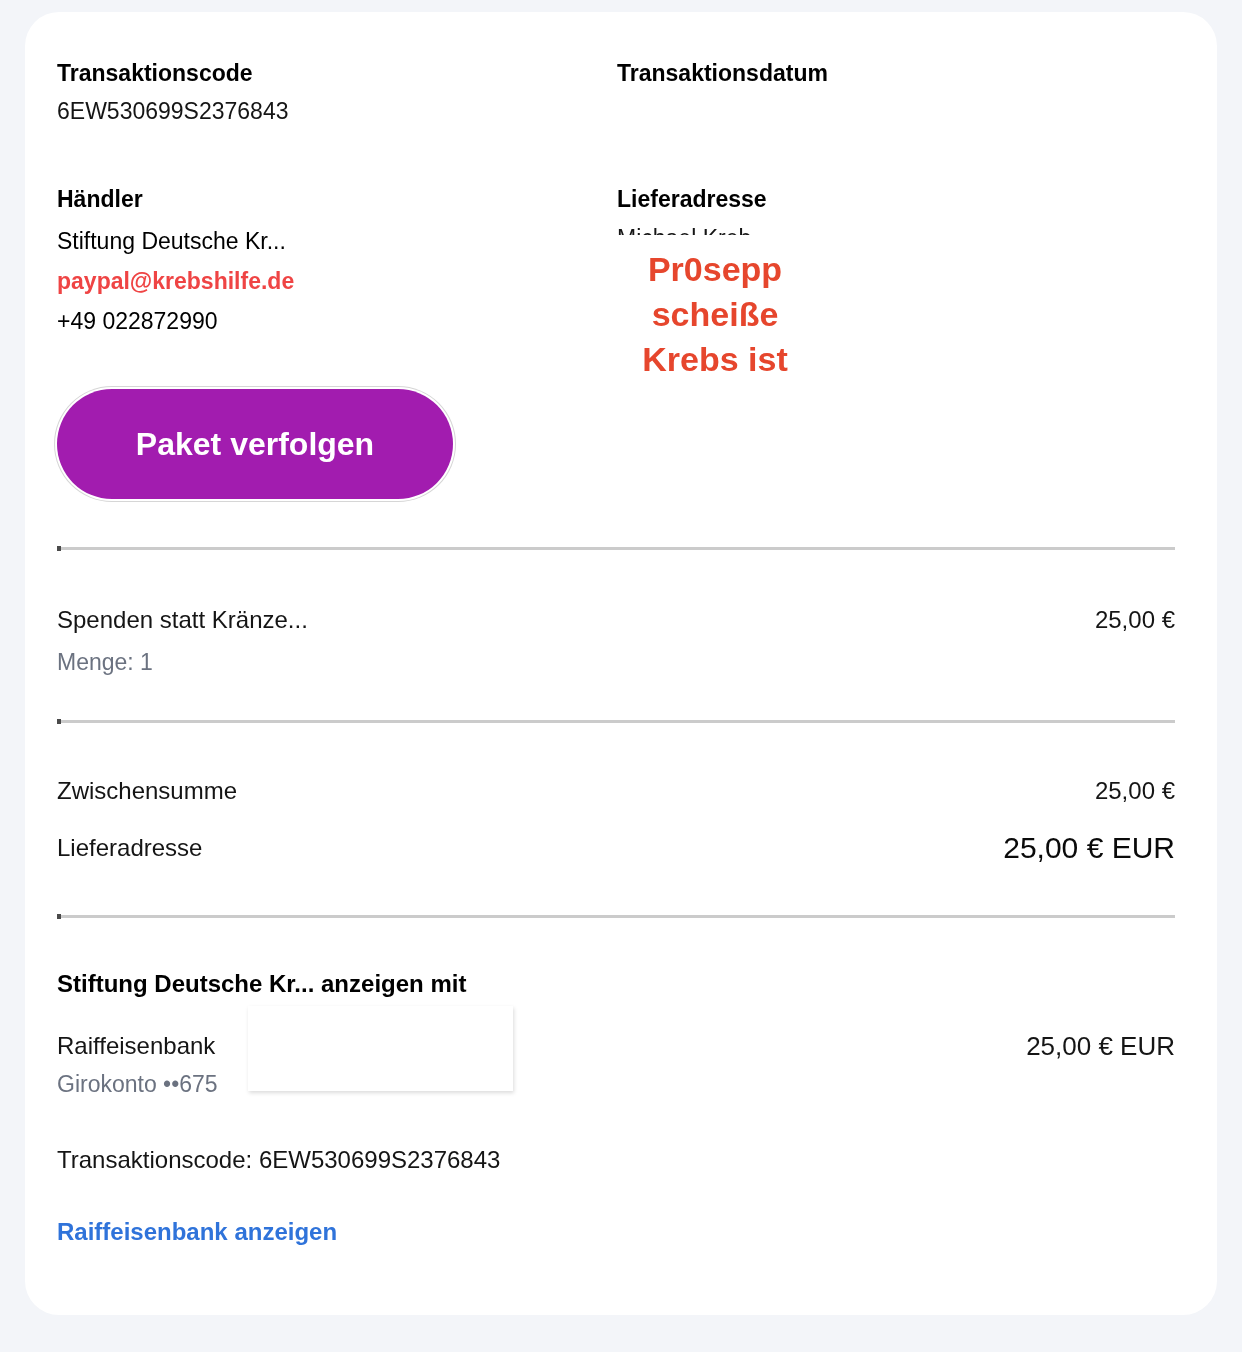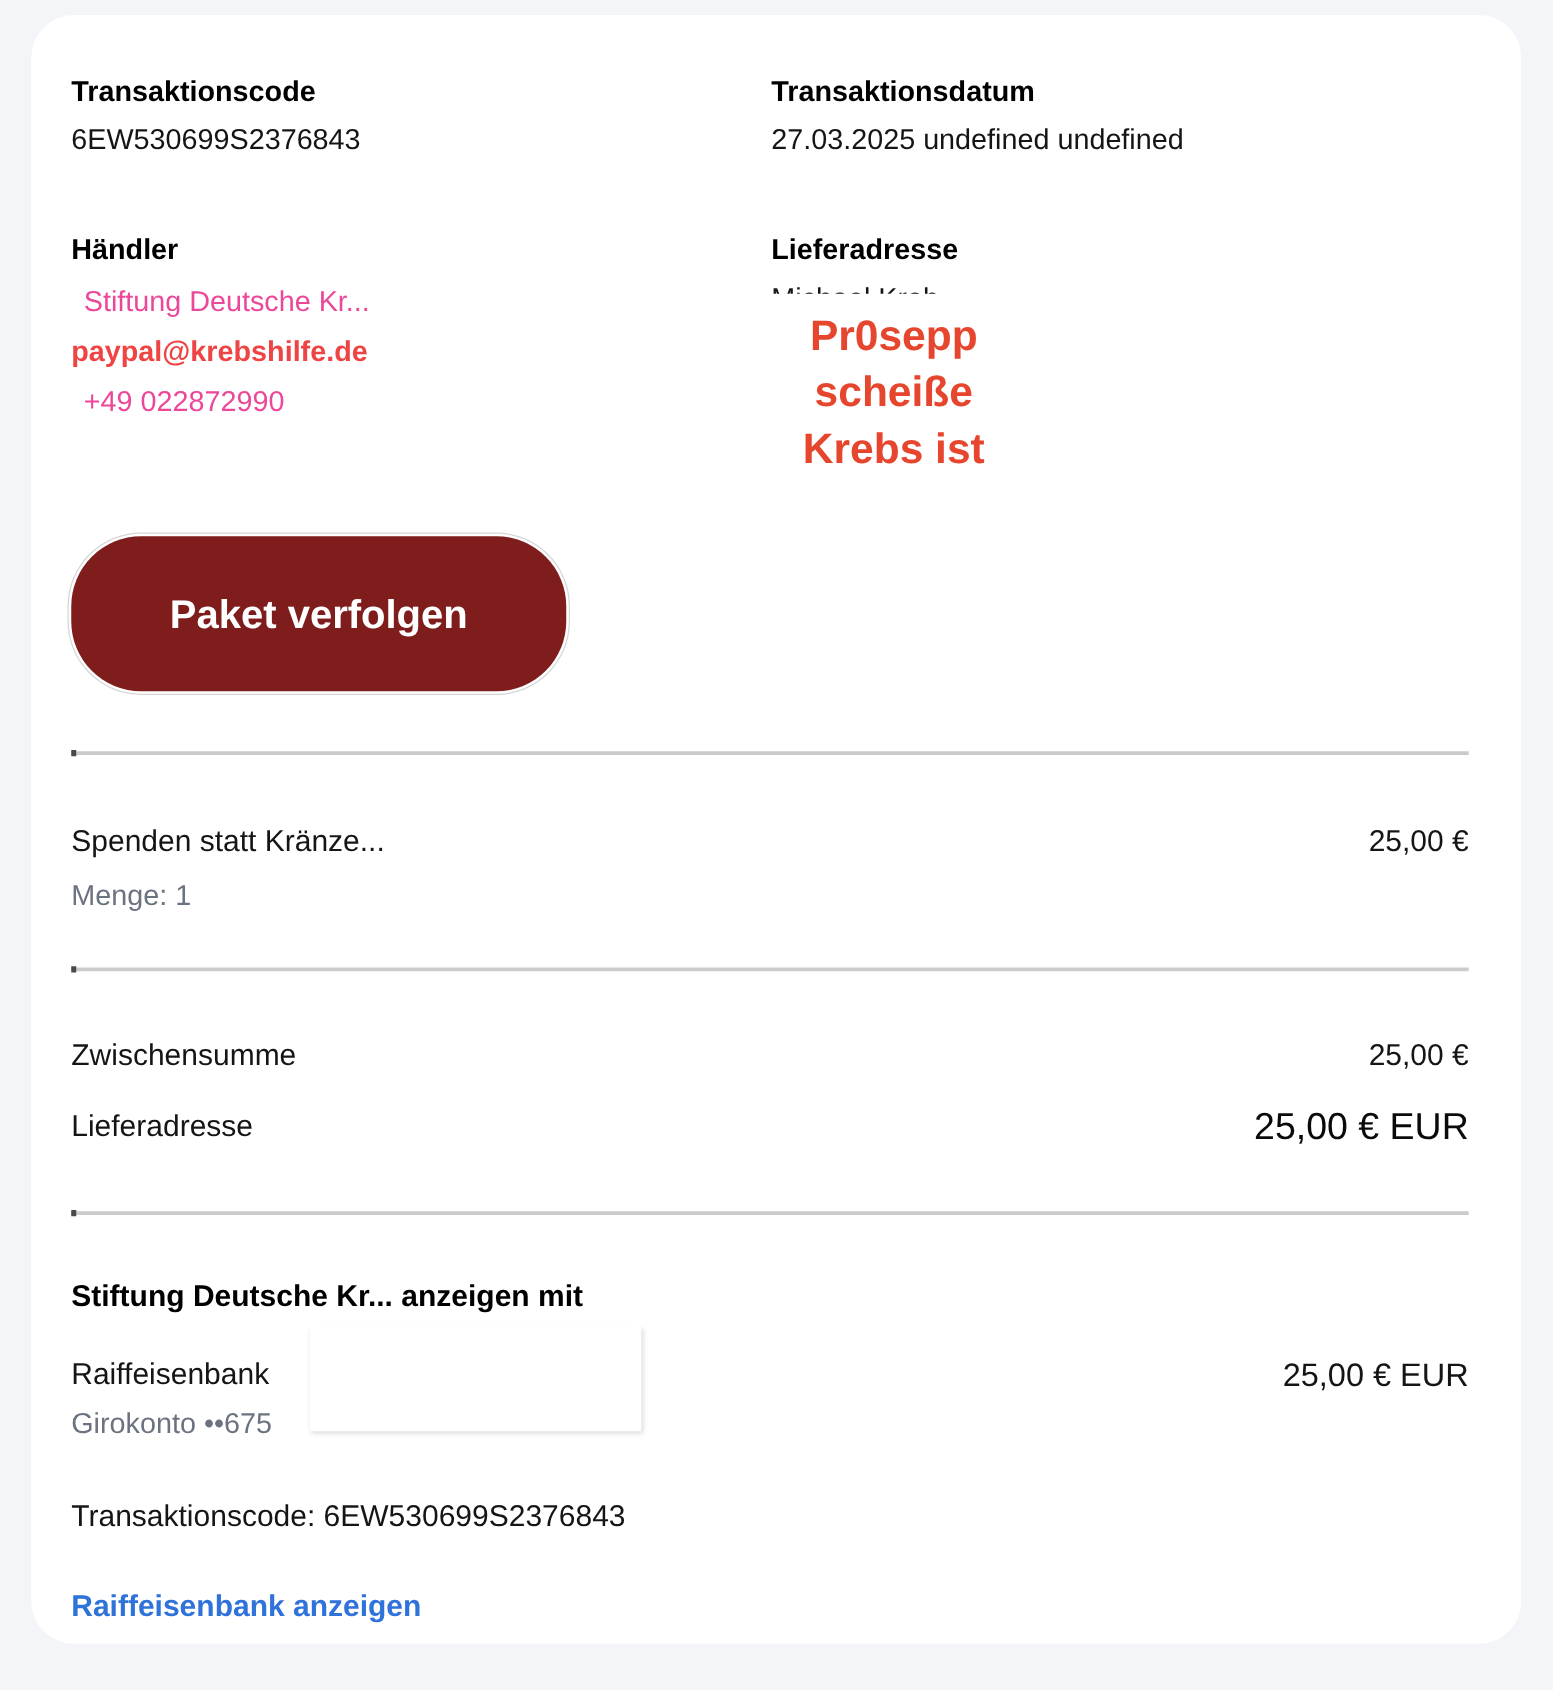--- a/index.html
+++ b/index.html
@@ -43,22 +43,21 @@
   }
   .block-value {
     font-size: 23px;
     line-height: 32px;
     margin-top: 6px;
     color: #151515;
   }
   .merchant-line {
     font-size: 23px;
     line-height: 40px;
-    color: #ec4899;
-    margin-left: 10px;
+    color: #000000;
   }
   .email-link {
     font-size: 23px;
     line-height: 40px;
     font-weight: bold;
     color: #ef4444;
     text-decoration: none;
     cursor: pointer;
   }
   .shipping-cell { position: relative; }
@@ -80,26 +79,26 @@
     font-weight: bold;
     font-size: 34px;
     line-height: 45px;
     z-index: 2;
     background: #ffffff;
   }
 
   
   .track-btn {
     display: block;
-    margin-top: 88px;
+    margin-top: 48px;
     width: 396px;
-    height: 124px;
+    height: 110px;
     border: none;
     border-radius: 56px;
-    background: #7f1d1d;
+    background: #a21caf;
     color: #ffffff;
     font-family: "Liberation Sans", sans-serif;
     font-size: 32px;
     font-weight: bold;
     cursor: pointer;
     box-shadow: 0 0 0 2px #ffffff, 0 0 0 3px #d6d6d6;
   }
 
   
   .divider {
@@ -192,21 +191,20 @@
 
     <div class="info-grid">
 
       <div>
         <div class="block-label">Transaktionscode</div>
         <div class="block-value">6EW530699S2376843</div>
       </div>
 
       <div>
         <div class="block-label">Transaktionsdatum</div>
-        <div class="block-value">27.03.2025 undefined undefined</div>
       </div>
 
       <div>
         <div class="block-label">Händler</div>
         <div class="merchant-line" style="margin-top:6px;">Stiftung Deutsche Kr...</div>
         <div>
           <a class="email-link">paypal@krebshilfe.de</a>
         </div>
         <div class="merchant-line">+49 022872990</div>
       </div>

